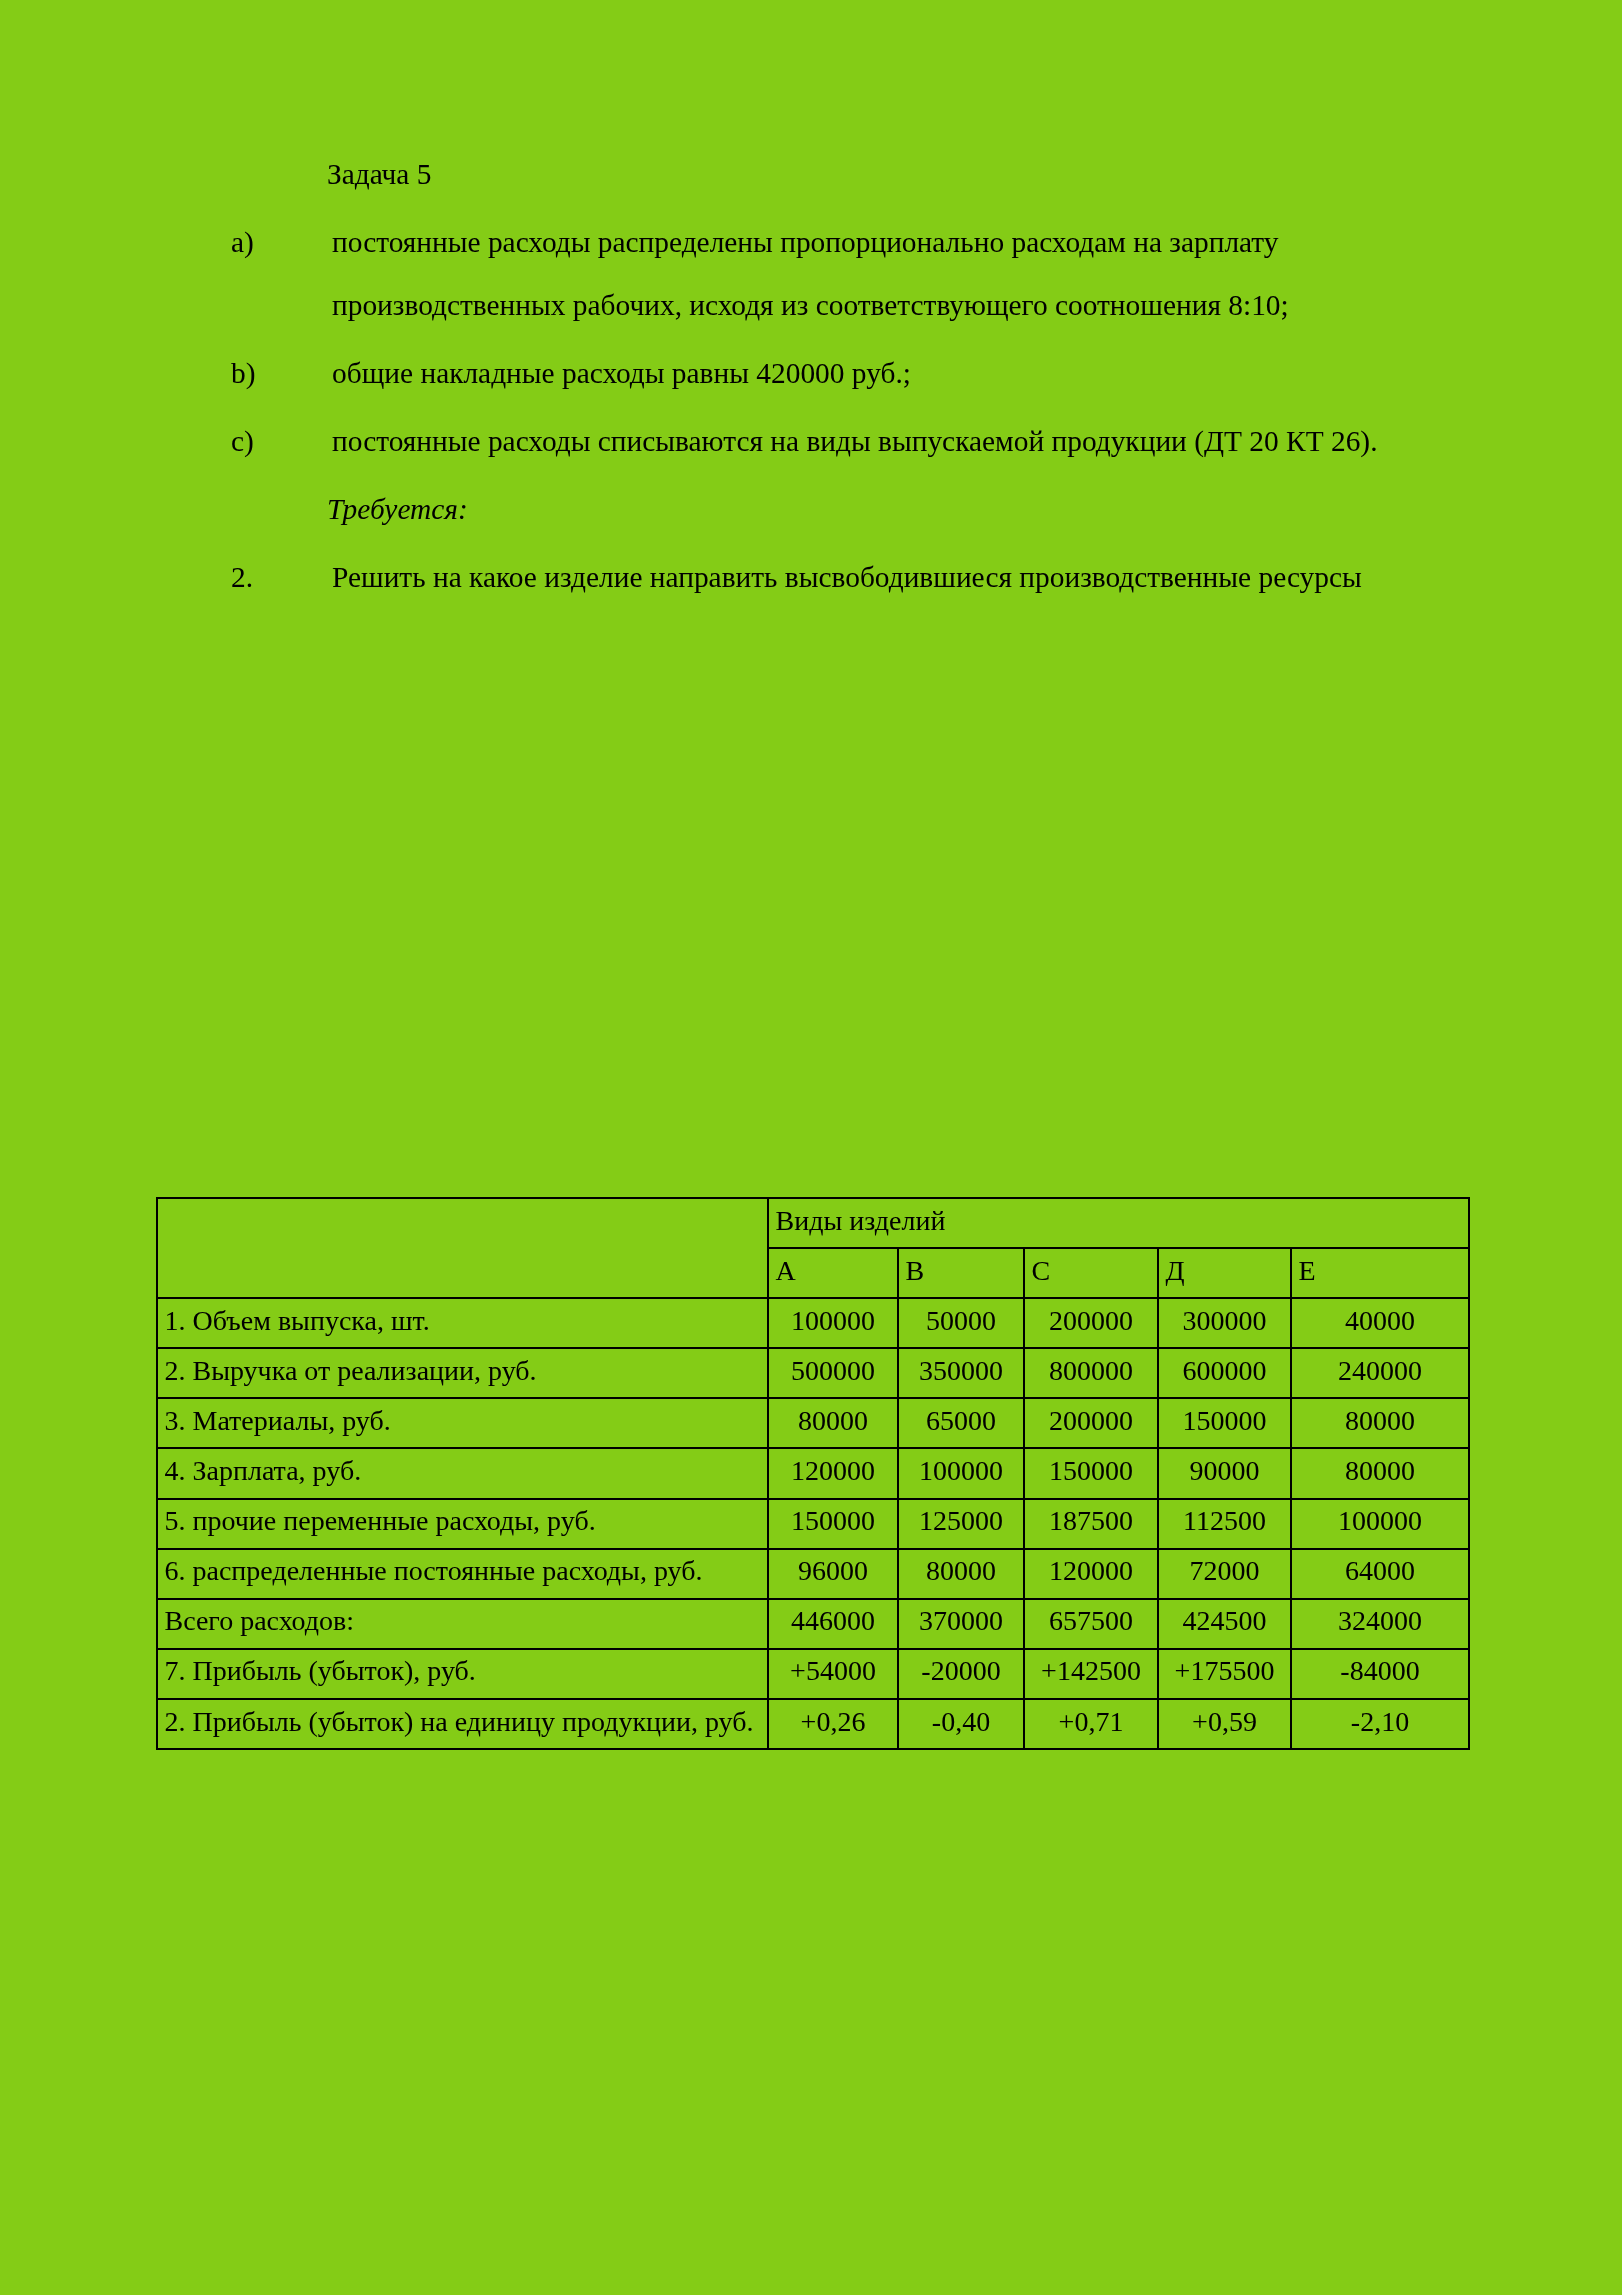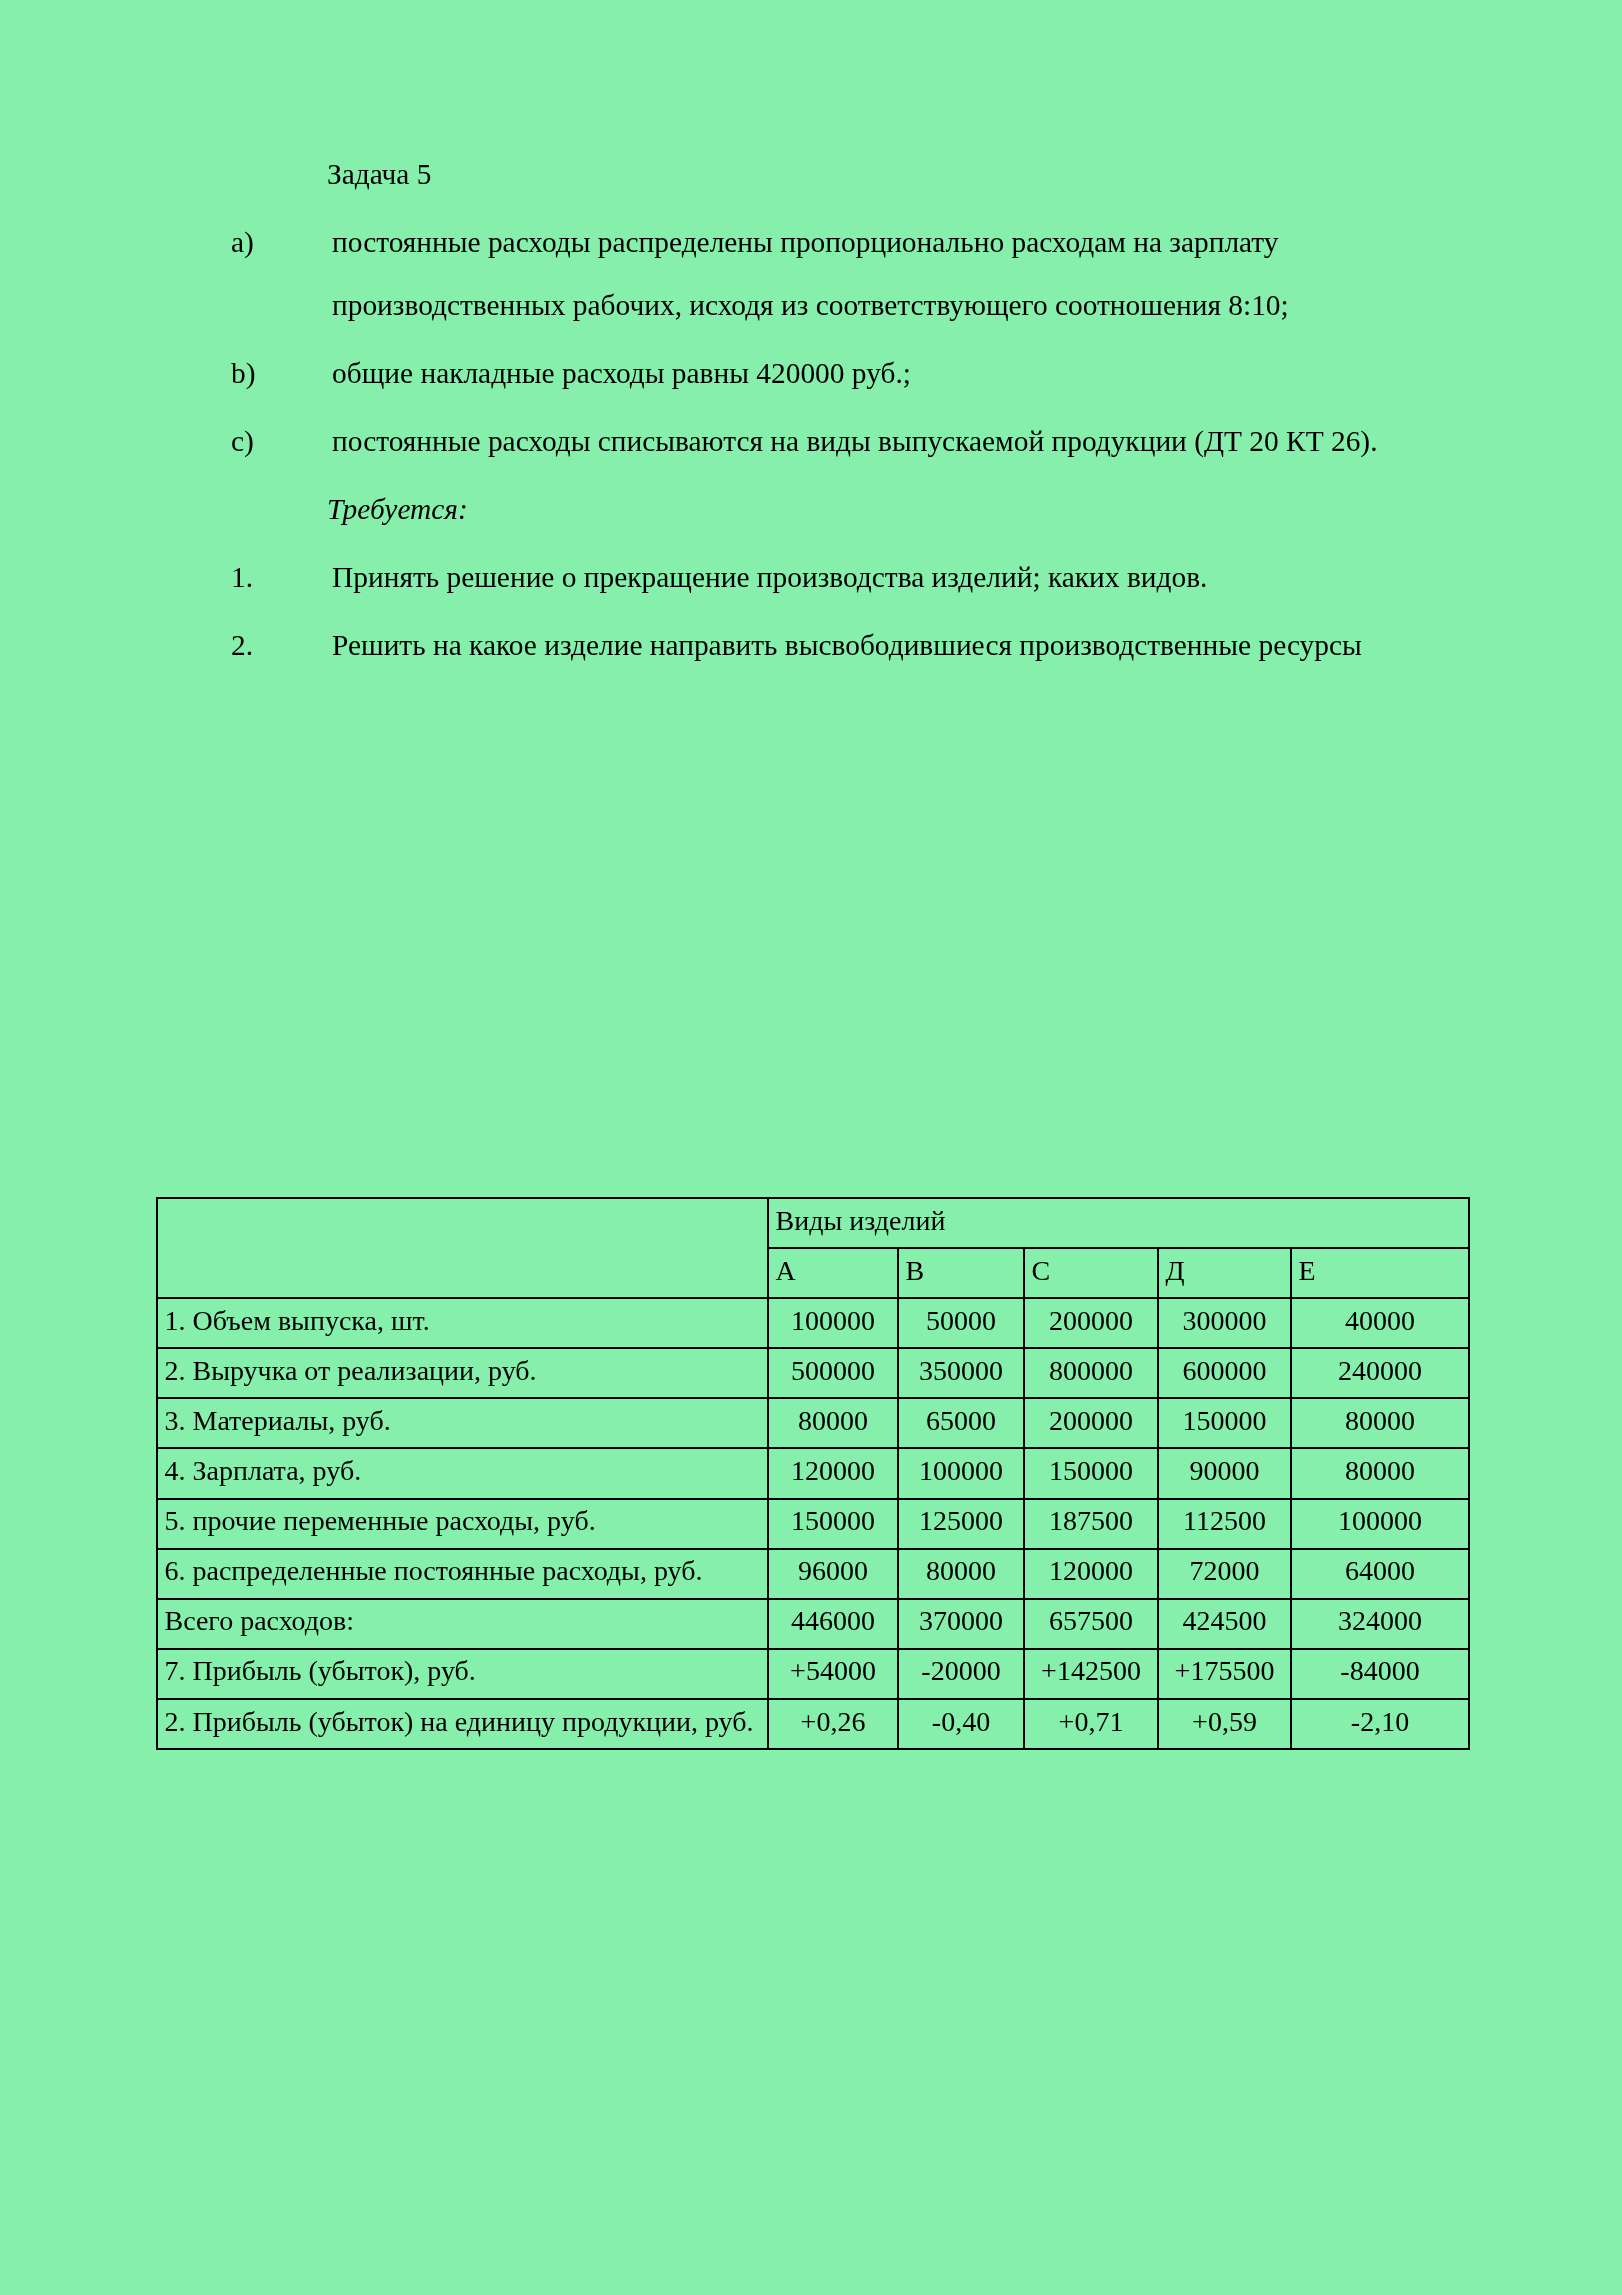--- a/index.html
+++ b/index.html
@@ -4,21 +4,21 @@
 <style>
   html, body {
     margin: 0;
     padding: 0;
     background: #ffffff;
   }
   .page {
     position: relative;
     width: 1623px;
     height: 2295px;
-    background: #86efac;
+    background: #84cc16;
     font-family: "Liberation Serif", "DejaVu Serif", serif;
     color: #000000;
     overflow: hidden;
   }
 
   
   .doc-body {
     position: absolute;
     left: 226px;
     top: 143px;
@@ -109,21 +109,20 @@
 
 
     <p class="listpara hang"><span class="marker">a)</span><span>постоянные расходы распределены пропорционально расходам на зарплату производственных рабочих, исходя из соответствующего соотношения 8:10;</span></p>
 
     <p class="listpara hang"><span class="marker">b)</span><span>общие накладные расходы равны 420000 руб.;</span></p>
 
     <p class="listpara hang"><span class="marker">c)</span><span>постоянные расходы списываются на виды выпускаемой продукции (ДТ 20 КТ 26).</span></p>
 
     <p class="para indent italic">Требуется:</p>
 
-    <p class="listpara hang"><span class="marker">1.</span><span>Принять решение о прекращение производства изделий; каких видов.</span></p>
 
     <p class="listpara hang"><span class="marker">2.</span><span>Решить на какое изделие направить высвободившиеся производственные ресурсы</span></p>
 
   </div>
 
   <div class="tbl-wrap">
     <table class="data">
       <colgroup>
         <col class="c-label">
         <col class="c-a">

